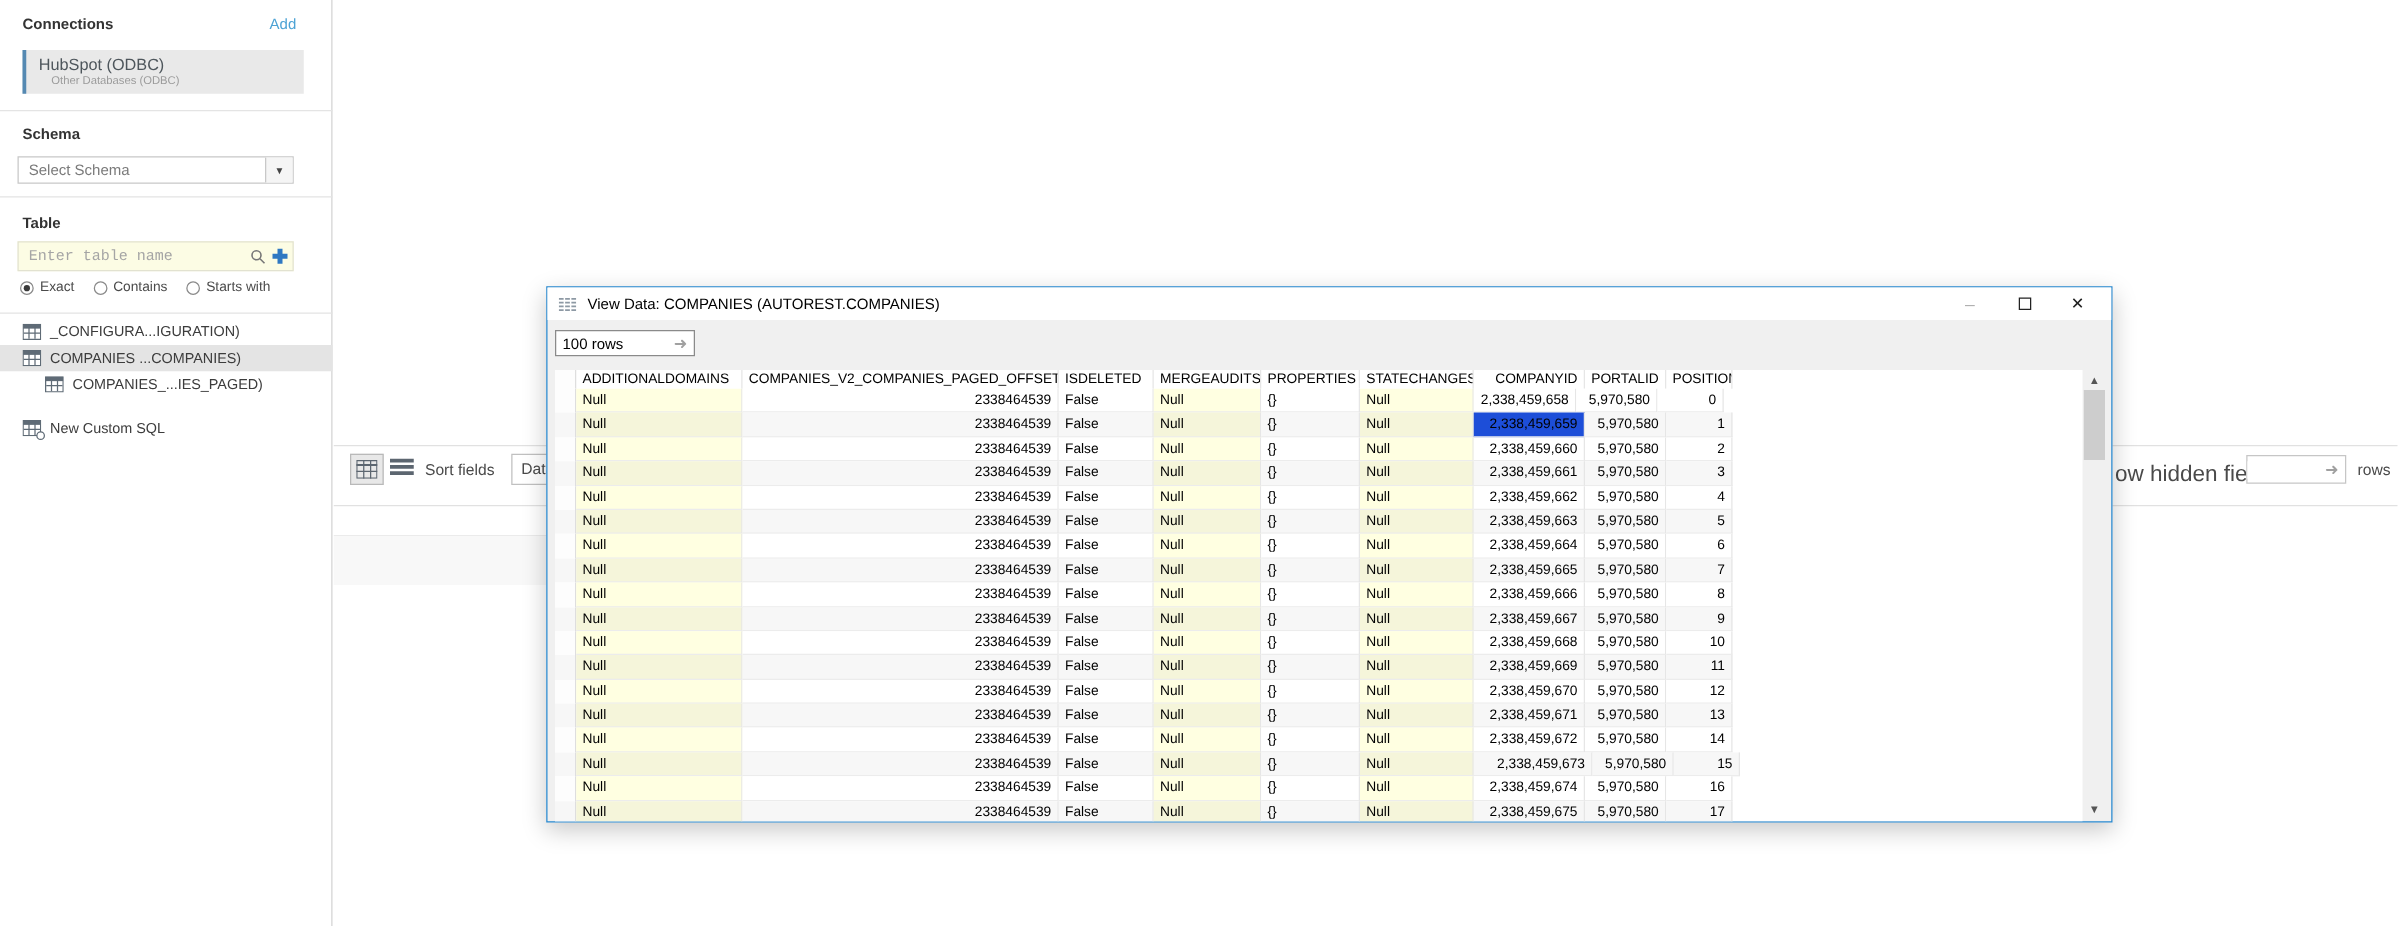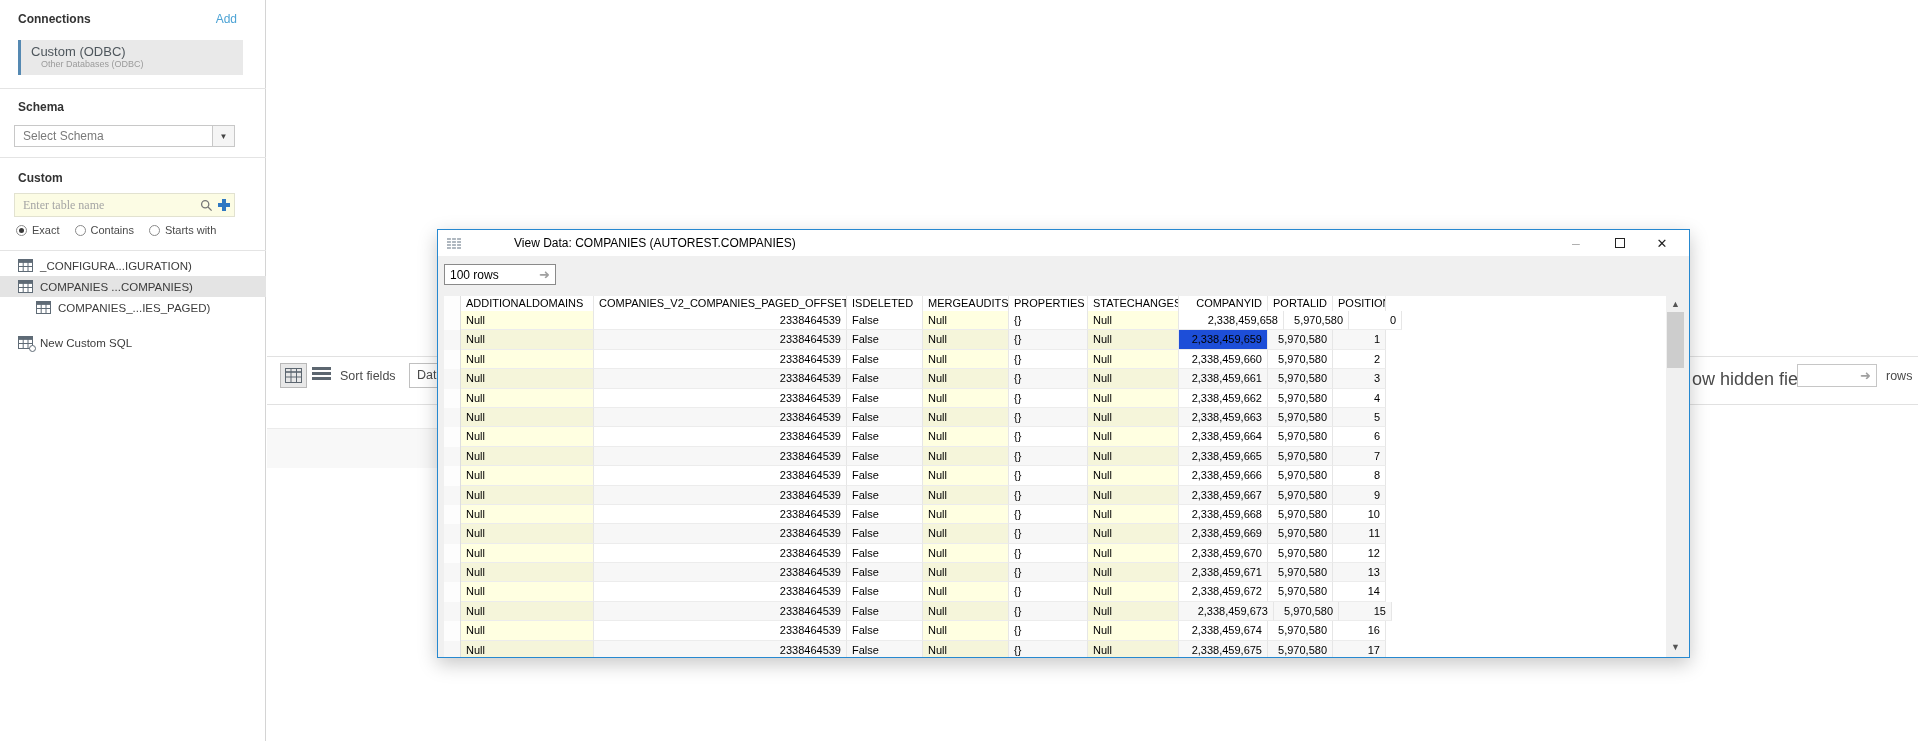--- a/index.html
+++ b/index.html
@@ -19,21 +19,21 @@
   .divider { left:0; width:266px; height:1px; background:#e4e4e4; }
   .select-box { left:14px; top:125px; width:221px; height:22px; background:#fff;
                 border:1px solid #c8c8c8; display:flex; align-items:center; cursor:pointer; }
   .select-box .val { flex:1; font-size:12px; color:#7a7a7a; padding-left:8px; }
   .select-btn { width:22px; height:100%; border-left:1px solid #c8c8c8; background:#f5f5f5;
                 display:flex; align-items:center; justify-content:center;
                 font-size:8px; color:#444; }
   .search-box { left:14px; top:193px; width:221px; height:24px; background:#fcfce4;
                 border:1px solid #e2e2d0; display:flex; align-items:center; padding:0 4px 0 8px; }
   .search-box input { flex:1; border:none; outline:none; background:transparent;
-                      font-size:12px; color:#701a75; font-family:Liberation Serif, serif; }
+                      font-size:12px; color:#701a75; font-family:Liberation Mono, monospace; }
   .search-box input::placeholder { color:#a5a5a5; }
   .plus-icon { position:relative; width:12px; height:12px; margin-left:5px; }
   .plus-icon::before, .plus-icon::after { content:""; position:absolute; background:#2f78c2; }
   .plus-icon::before { left:4px; top:0; width:4px; height:12px; }
   .plus-icon::after  { left:0; top:4px; width:12px; height:4px; }
   .radio-row { left:16px; top:224px; width:240px; display:flex; align-items:center; gap:4px; }
   .radio-opt { display:flex; align-items:center; gap:5px; margin-right:11px; cursor:pointer; }
   .radio { width:11px; height:11px; border:1px solid #8a8a8a; border-radius:50%;
            background:#fff; position:relative; }
   .radio.sel::after { content:""; position:absolute; left:2px; top:2px; width:5px; height:5px;
@@ -62,21 +62,21 @@
   .rows-input input { flex:1; width:50px; border:none; outline:none; font-size:12px; font-family:inherit; padding-left:5px; }
   .arrow-go { color:#a0a0a0; font-size:13px; padding:0 5px; cursor:pointer; }
   .rows-lbl { position:absolute; left:1886px; top:369px; font-size:12.5px; color:#4a4a4a; }
   .faint-band { position:absolute; left:267px; top:429px; width:170px; height:39px; background:#f8f8f8; }
 
   
   .dialog { position:absolute; left:437px; top:229px; width:1253px; height:429px;
             background:#f0f0f0; border:1px solid #2688d0; z-index:10;
             box-shadow:0 6px 18px rgba(0,0,0,0.22); }
   .titlebar { position:absolute; left:0; top:0; width:100%; height:26px; background:#fff;
-              display:flex; align-items:center;gap:44px; }
+              display:flex; align-items:center; }
   .vd-title { font-size:12px; color:#000; margin-left:9px; }
   .wc { position:absolute; top:0; height:26px; width:34px; display:flex; align-items:center;
         justify-content:center; cursor:pointer; }
   .wc-min { right:96px; color:#b0b0b0; font-size:14px; }
   .wc-max { right:52px; }
   .wc-max i { display:block; width:10px; height:10px; border:1px solid #222; }
   .wc-close { right:10px; color:#222; font-size:13px; }
   .rows-count { position:absolute; left:6px; top:34px; width:112px; height:21px; background:#fff;
                 border:1px solid #8a8a8a; display:flex; align-items:center; }
   .rows-count .val { flex:1; font-size:12px; color:#000; padding-left:5px; }
@@ -101,35 +101,35 @@
   svg { display:block; }
 </style>
 </head>
 <body>
 
 <div class="sidebar">
   <div class="sb-abs sb-heading" style="left:18px; top:12px;">Connections</div>
   <a class="sb-abs add-link" style="right:28px; top:12px;">Add</a>
 
   <div class="sb-abs conn-item">
-    <div class="conn-name">Custom (ODBC)</div>
+    <div class="conn-name">HubSpot (ODBC)</div>
     <div class="conn-sub">Other Databases (ODBC)</div>
   </div>
 
   <div class="sb-abs divider" style="top:88px;"></div>
 
   <div class="sb-abs sb-heading" style="left:18px; top:100px;">Schema</div>
   <div class="sb-abs select-box">
     <span class="val">Select Schema</span>
     <span class="select-btn">▼</span>
   </div>
 
   <div class="sb-abs divider" style="top:157px;"></div>
 
-  <div class="sb-abs sb-heading" style="left:18px; top:171px;">Custom</div>
+  <div class="sb-abs sb-heading" style="left:18px; top:171px;">Table</div>
 
   <div class="sb-abs search-box">
     <input placeholder="Enter table name" style="">
     <svg width="13" height="13" viewBox="0 0 13 13">
       <circle cx="5.2" cy="5.2" r="3.6" fill="none" stroke="#777" stroke-width="1.3"></circle>
       <line x1="8" y1="8" x2="11.6" y2="11.6" stroke="#777" stroke-width="1.3"></line>
     </svg>
     <span class="plus-icon"></span>
   </div>
 
@@ -267,21 +267,21 @@
         <div class="gcell fill"></div>
       </div>
       <div class="g-row">
         <div class="gcell gutter"></div>
         <div class="gcell " style="width: 133px; background: rgb(255, 255, 225); border-bottom: 1px solid rgb(236, 236, 236);">Null</div>
         <div class="gcell r" style="width: 253px; background: rgb(255, 255, 255); border-bottom: 1px solid rgb(236, 236, 236);">2338464539</div>
         <div class="gcell " style="width: 76px; background: rgb(255, 255, 255); border-bottom: 1px solid rgb(236, 236, 236);">False</div>
         <div class="gcell " style="width: 86px; background: rgb(255, 255, 225); border-bottom: 1px solid rgb(236, 236, 236);">Null</div>
         <div class="gcell " style="width: 79px; background: rgb(255, 255, 255); border-bottom: 1px solid rgb(236, 236, 236);">{}</div>
         <div class="gcell " style="width: 91px; background: rgb(255, 255, 225); border-bottom: 1px solid rgb(236, 236, 236);">Null</div>
-        <div class="gcell r" style="width: 105px; background: rgb(255, 255, 255); border-bottom: 1px solid rgb(236, 236, 236);">2,338,459,658</div>
+        <div class="gcell r" style="width: 82px; background: rgb(255, 255, 255); border-bottom: 1px solid rgb(236, 236, 236);">2,338,459,658</div>
         <div class="gcell r" style="width: 65px; background: rgb(255, 255, 255); border-bottom: 1px solid rgb(236, 236, 236);">5,970,580</div>
         <div class="gcell r" style="width: 53px; background: rgb(255, 255, 255); border-bottom: 1px solid rgb(236, 236, 236);">0</div>
         <div class="gcell fill"></div>
       </div>
       <div class="g-row">
         <div class="gcell gutter" style="background: rgb(247, 247, 247);"></div>
         <div class="gcell " style="width: 133px; background: rgb(245, 245, 218); border-bottom: 1px solid rgb(236, 236, 236);">Null</div>
         <div class="gcell r" style="width: 253px; background: rgb(247, 247, 247); border-bottom: 1px solid rgb(236, 236, 236);">2338464539</div>
         <div class="gcell " style="width: 76px; background: rgb(247, 247, 247); border-bottom: 1px solid rgb(236, 236, 236);">False</div>
         <div class="gcell " style="width: 86px; background: rgb(245, 245, 218); border-bottom: 1px solid rgb(236, 236, 236);">Null</div>

